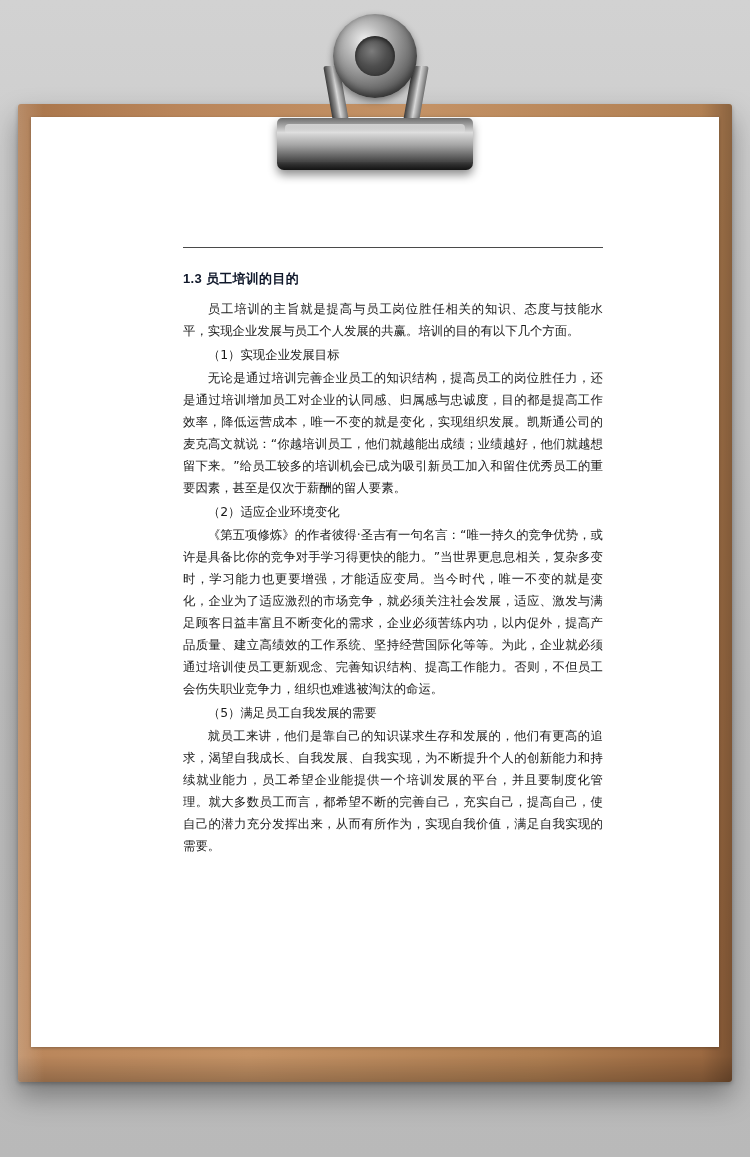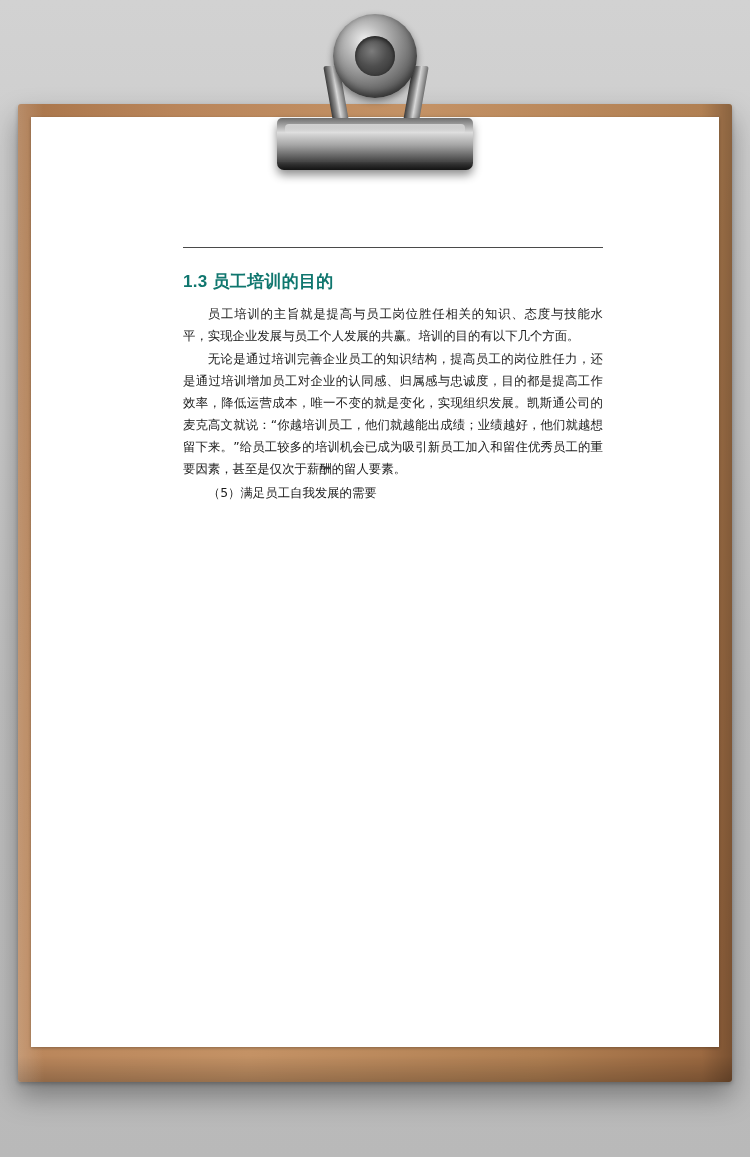--- a/index.html
+++ b/index.html
@@ -136,23 +136,23 @@
     width: 420px;
   }
   .rule {
     width: 100%;
     height: 1px;
     background: #4a4a4a;
     margin-bottom: 22px;
   }
   .heading {
     font-family: "Liberation Sans", sans-serif;
-    font-size: 17px;
+    font-size: 13px;
     font-weight: bold;
-    color: #0f766e;
+    color: #0f172a;
     letter-spacing: 0.3px;
     margin: 0 0 10px 0;
   }
   .para {
     font-family: "DejaVu Sans", "Liberation Sans", sans-serif;
     font-size: 12.4px;
     line-height: 22px;
     color: #1a1a1a;
     text-align: justify;
     text-justify: inter-ideograph;
@@ -167,22 +167,26 @@
 <body>
 
 <div class="clipboard">
   <div class="clipboard-inner-shade"></div>
 
   <div class="paper">
     <div class="doc">
       <div class="rule"></div>
       <h2 class="heading">1.3  员工培训的目的</h2>
       <p class="para">员工培训的主旨就是提高与员工岗位胜任相关的知识、态度与技能水平，实现企业发展与员工个人发展的共赢。培训的目的有以下几个方面。</p>
+      <p class="para sub">（1）实现企业发展目标</p>
       <p class="para">无论是通过培训完善企业员工的知识结构，提高员工的岗位胜任力，还是通过培训增加员工对企业的认同感、归属感与忠诚度，目的都是提高工作效率，降低运营成本，唯一不变的就是变化，实现组织发展。凯斯通公司的麦克高文就说：“你越培训员工，他们就越能出成绩；业绩越好，他们就越想留下来。”给员工较多的培训机会已成为吸引新员工加入和留住优秀员工的重要因素，甚至是仅次于薪酬的留人要素。</p>
+      <p class="para sub">（2）适应企业环境变化</p>
+      <p class="para">《第五项修炼》的作者彼得·圣吉有一句名言：“唯一持久的竞争优势，或许是具备比你的竞争对手学习得更快的能力。”当世界更息息相关，复杂多变时，学习能力也更要增强，才能适应变局。当今时代，唯一不变的就是变化，企业为了适应激烈的市场竞争，就必须关注社会发展，适应、激发与满足顾客日益丰富且不断变化的需求，企业必须苦练内功，以内促外，提高产品质量、建立高绩效的工作系统、坚持经营国际化等等。为此，企业就必须通过培训使员工更新观念、完善知识结构、提高工作能力。否则，不但员工会伤失职业竞争力，组织也难逃被淘汰的命运。</p>
       <p class="para sub">（5）满足员工自我发展的需要</p>
+      <p class="para">就员工来讲，他们是靠自己的知识谋求生存和发展的，他们有更高的追求，渴望自我成长、自我发展、自我实现，为不断提升个人的创新能力和持续就业能力，员工希望企业能提供一个培训发展的平台，并且要制度化管理。就大多数员工而言，都希望不断的完善自己，充实自己，提高自己，使自己的潜力充分发挥出来，从而有所作为，实现自我价值，满足自我实现的需要。</p>
     </div>
   </div>
 </div>
 
 <div class="clip">
   <div class="clip-arm-left"></div>
   <div class="clip-arm-right"></div>
   <div class="clip-ring">
     <div class="hole"></div>
   </div>

